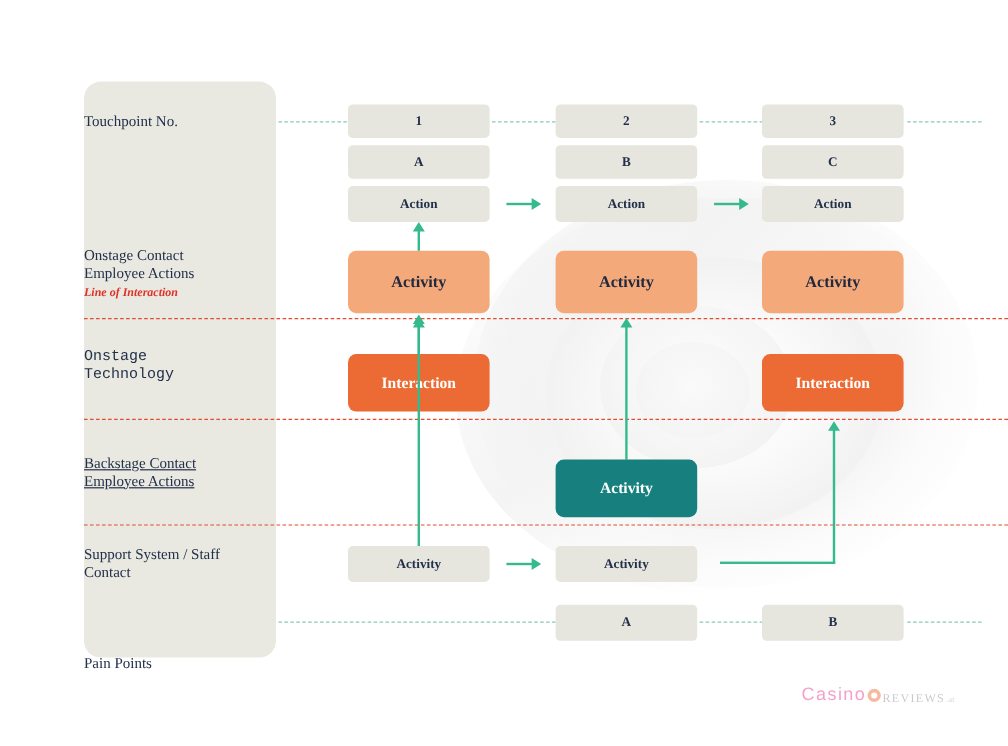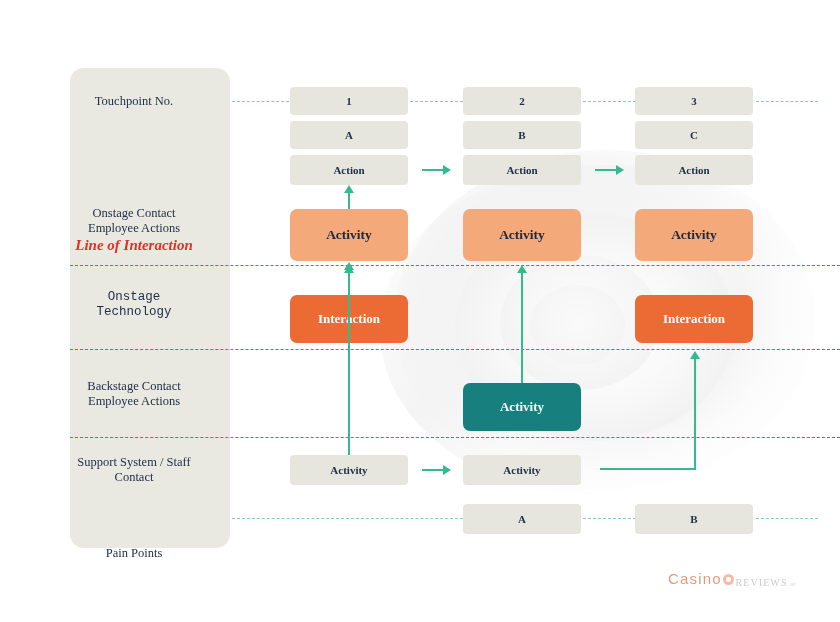--- a/index.html
+++ b/index.html
@@ -66,30 +66,30 @@
     width: 160px;
     height: 480px;
     background: #e9e9e1;
     border-radius: 14px;
   }
 
   .row-label {
     position: absolute;
     left: 70px;
     width: 128px;
-    text-align: center;
+    text-align: left;
     color: #22304a;
     font-size: 12.5px;
     line-height: 14.5px;
     font-family: "Liberation Serif", "DejaVu Serif", serif;
   }
   .row-label .sub {
     display: block;
     color: #e03127;
-    font-size: 15px;
+    font-size: 10px;
     font-style: italic;
     font-weight: bold;
     margin-top: 3px;
   }
 
   
   .sep-red {
     position: absolute;
     left: 70px;
     width: 770px;
@@ -188,21 +188,21 @@
     display: flex;
     align-items: center;
     left: 668px;
     top: 570px;
     opacity: 0.52;
   }
   .logo-casino {
     font-family: "Liberation Sans", "DejaVu Sans", sans-serif;
     font-size: 15px;
     letter-spacing: 1.2px;
-    color: #c2410c;
+    color: #ec4899;
     font-weight: normal;
   }
   .logo-dot {
     width: 11px; height: 11px;
     border-radius: 50%;
     background: #ef7b4e;
     position: relative;
     margin: 0 1.5px 0 1px;
     top: 1px;
   }
@@ -267,21 +267,21 @@
     <span>Onstage Contact</span><br>
     <span>Employee Actions</span>
     <span class="sub">Line of Interaction</span>
   </div>
 
   <div class="row-label" style="top:290px;font-family:Liberation Mono, monospace;">
     <span>Onstage</span><br>
     <span>Technology</span>
   </div>
 
-  <div class="row-label" style="top:379px;">
+  <div class="row-label" style="top:379px;text-decoration:underline;">
     <span>Backstage Contact</span><br>
     <span>Employee Actions</span>
   </div>
 
   <div class="row-label" style="top:455px;">
     <span>Support System / Staff</span><br>
     <span>Contact</span>
   </div>
 
   <div class="row-label" style="top:511px;margin-top:35px;">

